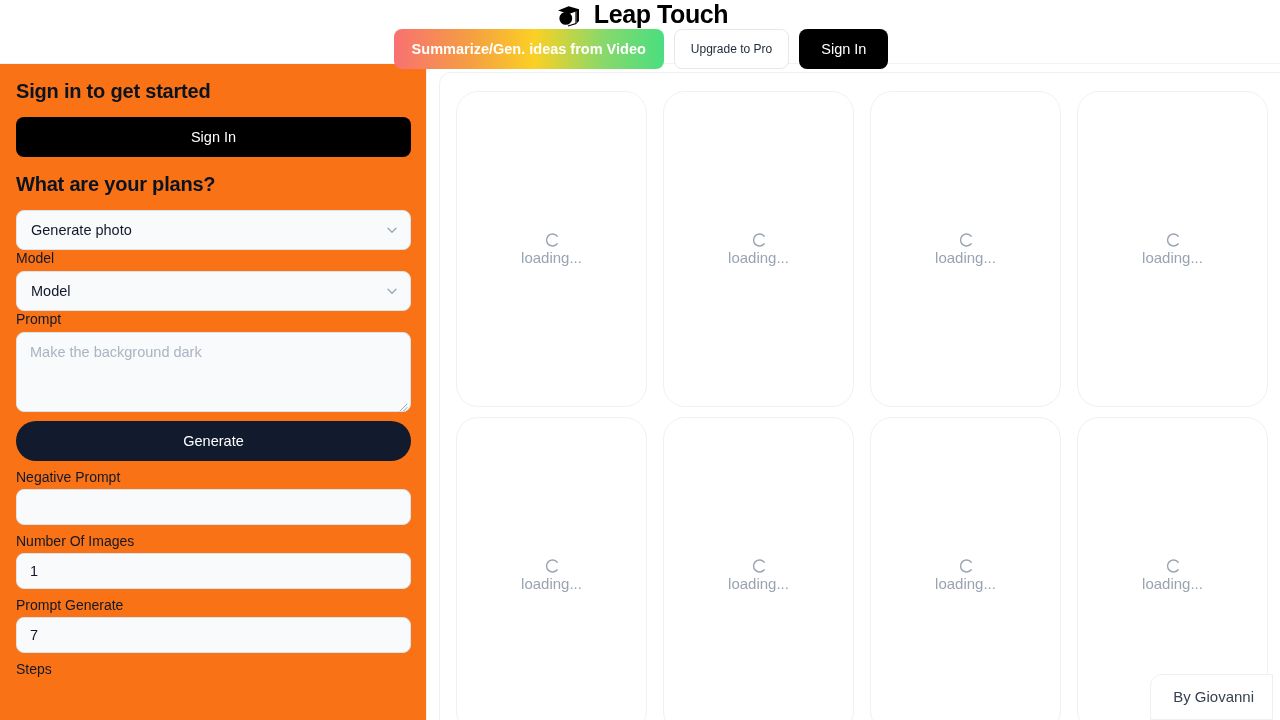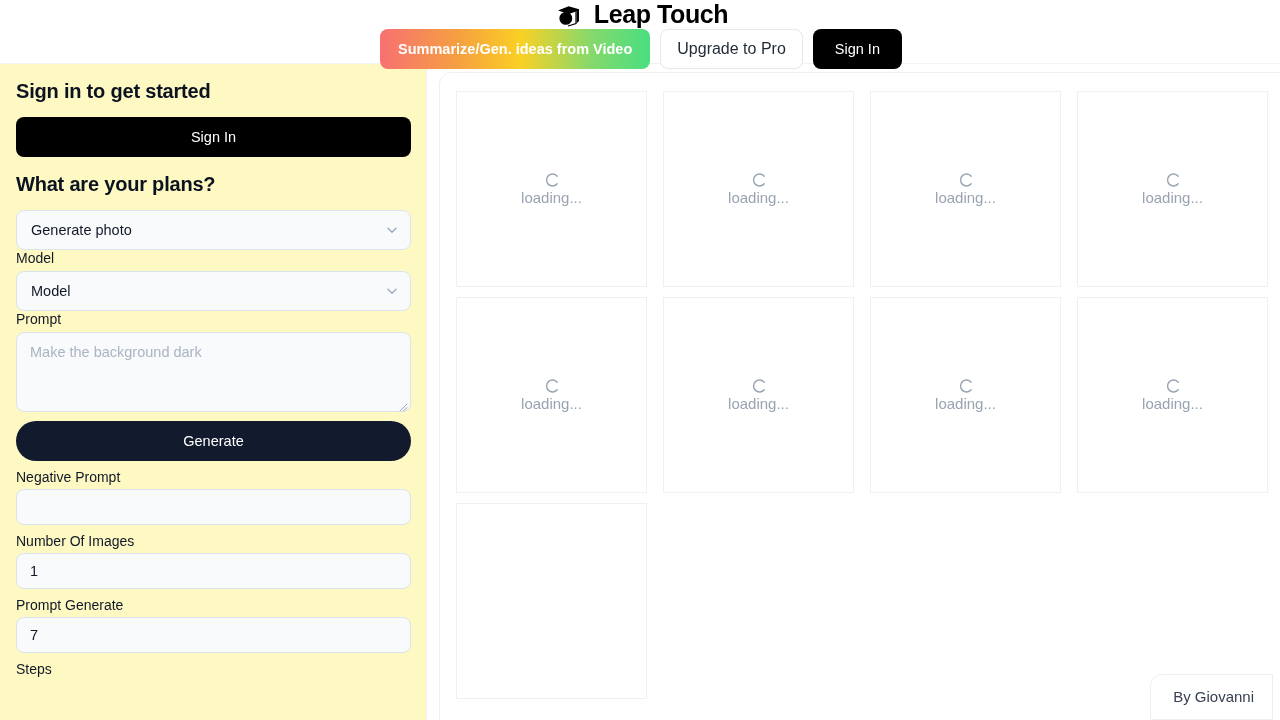--- a/index.html
+++ b/index.html
@@ -64,21 +64,21 @@
     align-items: center;
     justify-content: center;
   }
   .btn-outline {
     height: 40px;
     padding: 0 16px;
     border: 1px solid #e5e7eb;
     border-radius: 8px;
     background: #ffffff;
     color: #1f2937;
-    font-size: 16px;
+    font-size: 12px;
     font-family: "Liberation Sans", sans-serif;
     cursor: pointer;
     white-space: nowrap;
     display: flex;
     align-items: center;
     justify-content: center;
   }
   .btn-dark {
     height: 40px;
     padding: 0 22px;
@@ -100,21 +100,21 @@
     display: flex;
     height: 656px;
     width: 100%;
     background: #ffffff;
   }
 
   
   .sidebar {
     width: 427px;
     flex: 0 0 427px;
-    background: #fef9c3;
+    background: #f97316;
     border-right: 1px solid #eceff3;
     padding: 16px 16px 0 16px;
     overflow: hidden;
   }
   .side-heading {
     font-size: 20px;
     font-weight: bold;
     color: #0b1220;
     letter-spacing: -0.2px;
     margin-bottom: 14px;
@@ -242,23 +242,23 @@
     overflow: hidden;
   }
   .grid {
     display: flex;
     flex-wrap: wrap;
     gap: 10px 16px;
     width: 836px;
   }
   .card {
     width: 191px;
-    height: 196px;
+    height: 316px;
     border: 1px solid #eef0f3;
-    border-radius: 0;
+    border-radius: 22px;
     background: #ffffff;
     display: flex;
     flex-direction: column;
     align-items: center;
     justify-content: center;
     gap: 1px;
   }
   .spinner {
     width: 16px; height: 16px;
     display: block;

